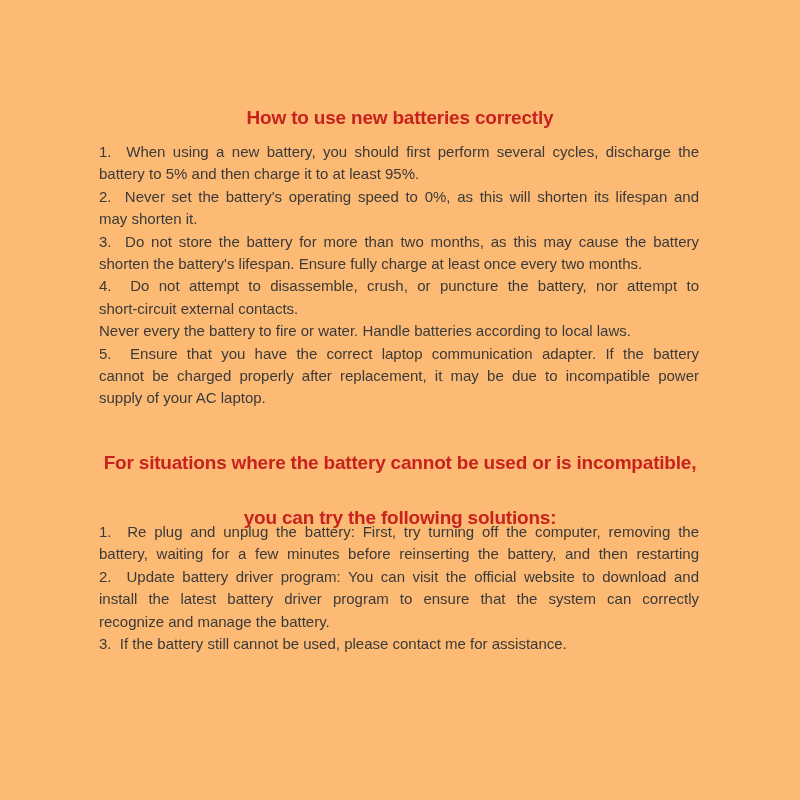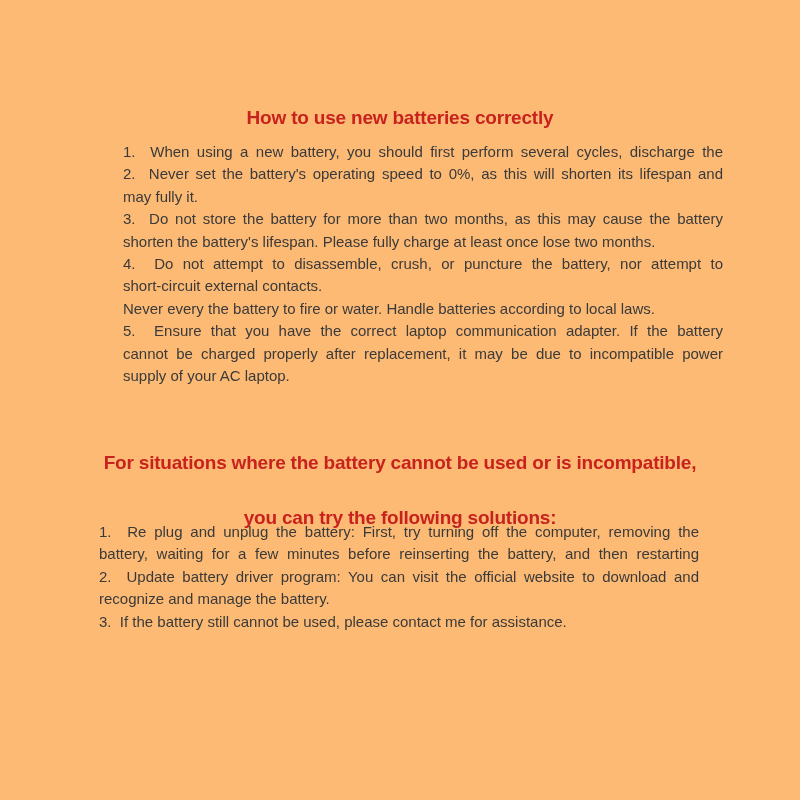--- a/index.html
+++ b/index.html
@@ -44,39 +44,41 @@
     text-align-last: justify;
   }
 </style>
 </head>
 <body>
 
 <div class="page">
 
   <div class="heading" style="top:106px;">How to use new batteries correctly</div>
 
-  <div class="body-block" style="top:141px;margin-left:24px;">
+  <div class="body-block" style="top:141px;">
     <div class="line j">1.&nbsp; When using a new battery, you should first perform several cycles, discharge the</div>
+    <div class="line">battery to 5% and then charge it to at least 95%.</div>
     <div class="line j">2.&nbsp; Never set the battery's operating speed to 0%, as this will shorten its lifespan and</div>
-    <div class="line">may fully it.</div>
+    <div class="line">may shorten it.</div>
     <div class="line j">3.&nbsp; Do not store the battery for more than two months, as this may cause the battery</div>
-    <div class="line">shorten the battery's lifespan. Please fully charge at least once lose two months.</div>
+    <div class="line">shorten the battery's lifespan. Ensure fully charge at least once every two months.</div>
     <div class="line j">4.&nbsp; Do not attempt to disassemble, crush, or puncture the battery, nor attempt to</div>
     <div class="line">short-circuit external contacts.</div>
     <div class="line">Never every the battery to fire or water. Handle batteries according to local laws.</div>
     <div class="line j">5.&nbsp; Ensure that you have the correct laptop communication adapter. If the battery</div>
     <div class="line j">cannot be charged properly after replacement, it may be due to incompatible power</div>
     <div class="line">supply of your AC laptop.</div>
   </div>
 
   <div class="heading" style="top:451px;">For situations where the battery cannot be used or is incompatible,</div>
 
   <div class="heading" style="top:506px;">you can try the following solutions:</div>
 
   <div class="body-block" style="top:521px;">
     <div class="line j">1.&nbsp; Re plug and unplug the battery: First, try turning off the computer, removing the</div>
     <div class="line j">battery, waiting for a few minutes before reinserting the battery, and then restarting</div>
     <div class="line j">2.&nbsp; Update battery driver program: You can visit the official website to download and</div>
+    <div class="line j">install the latest battery driver program to ensure that the system can correctly</div>
     <div class="line">recognize and manage the battery.</div>
     <div class="line">3.&nbsp; If the battery still cannot be used, please contact me for assistance.</div>
   </div>
 
 </div>
 
 </body></html>

